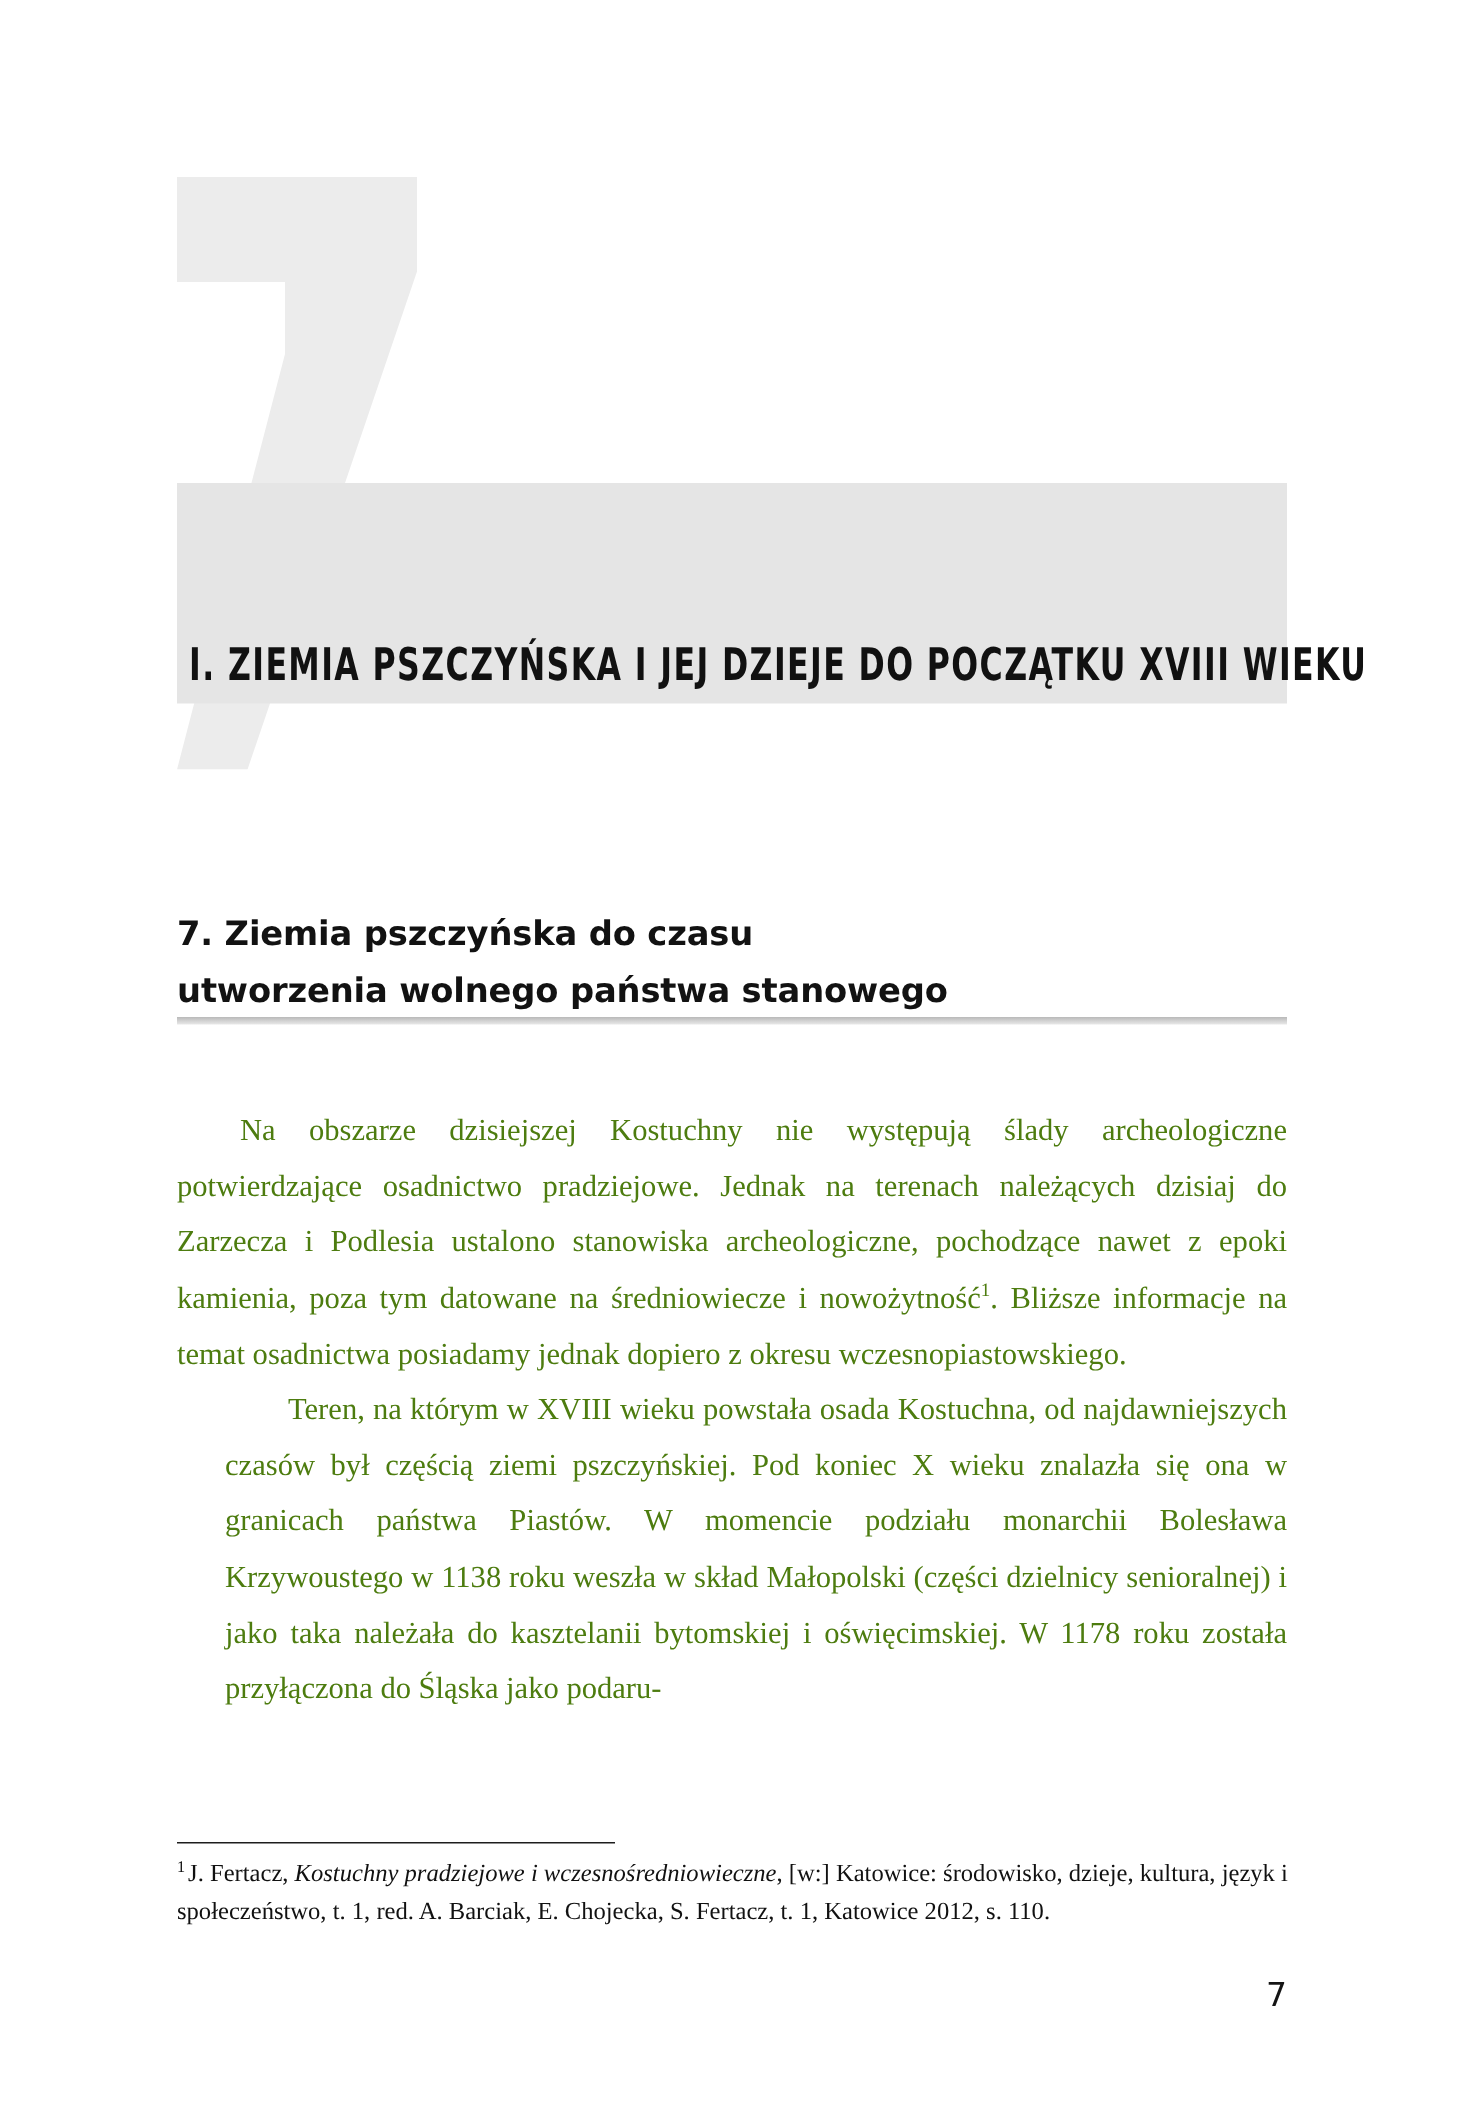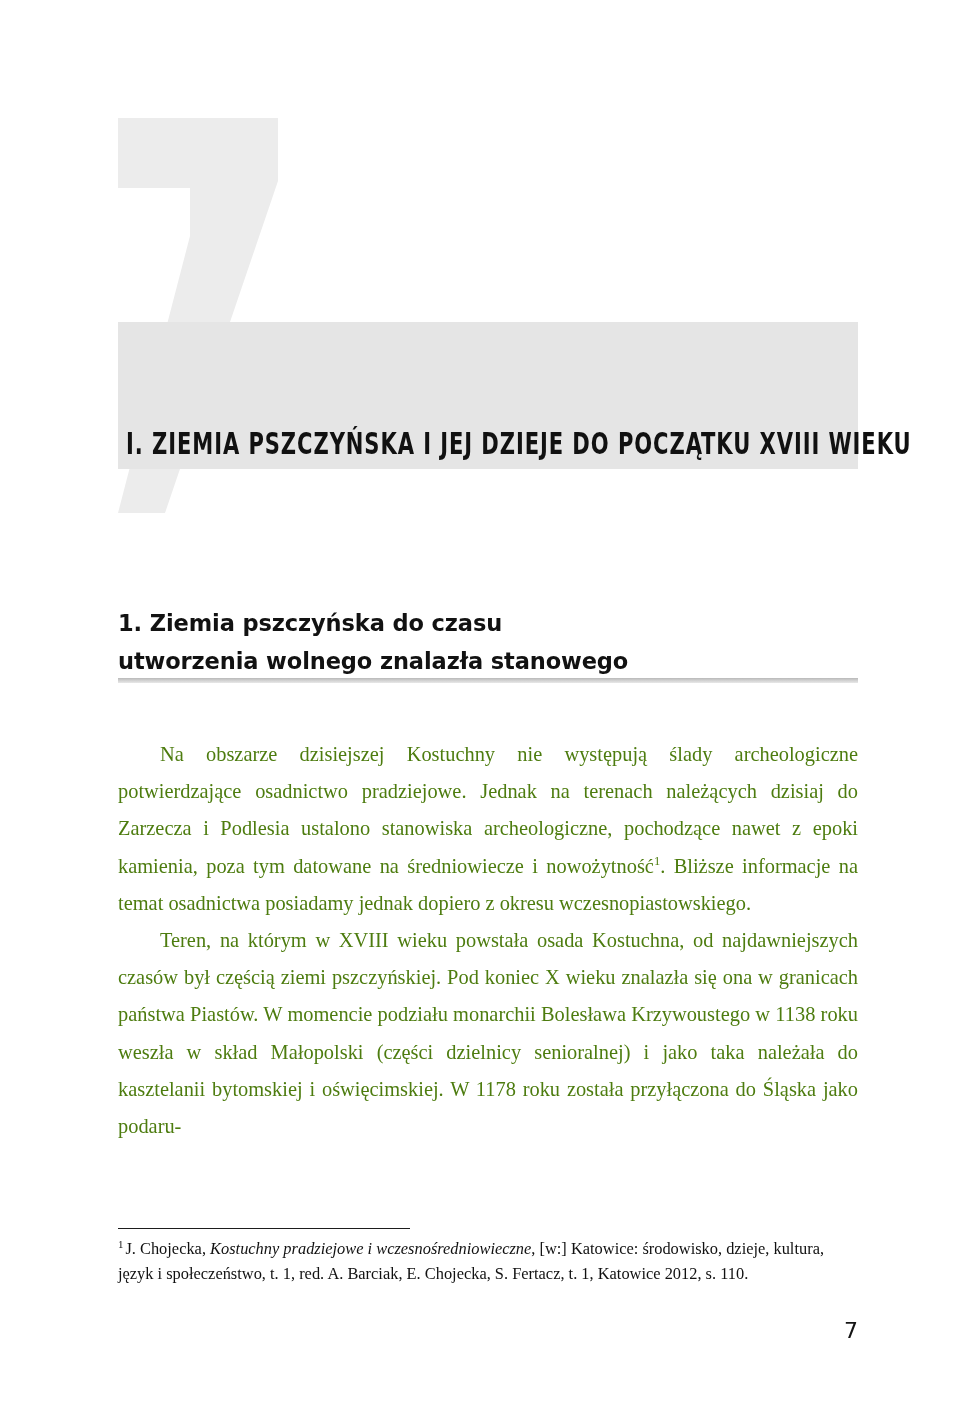--- a/index.html
+++ b/index.html
@@ -114,20 +114,21 @@
     color: #4d7c0f;
     text-align: justify;
     text-justify: inter-word;
   }
   .body-text p {
     margin: 0;
     text-indent: 42px;
   }
   .body-text p + p {
     margin-top: 0px;
+    margin-left: 32px;
   }
   sup.fn-ref {
     font-size: 0.62em;
     vertical-align: super;
     line-height: 0;
   }
 
   
   .footnote-rule {
     position: absolute;
@@ -185,30 +186,30 @@
         <path d="M0 0 H160 V63 L47 395 H0 L72 118 V70 H0 Z" fill="#ececec"></path>
       </svg>
     </div>
 
     <div class="title-band"></div>
 
     <div class="chapter-title">I.  ZIEMIA  PSZCZYŃSKA  I  JEJ  DZIEJE  DO  POCZĄTKU  XVIII  WIEKU</div>
   </div>
 
   <div class="section-heading">
-    <span class="hl">1. Ziemia pszczyńska do czasu</span>
-    <span class="hl">utworzenia wolnego znalazła stanowego</span>
+    <span class="hl">7. Ziemia pszczyńska do czasu</span>
+    <span class="hl">utworzenia wolnego państwa stanowego</span>
   </div>
   <div class="heading-rule"></div>
 
   <div class="body-text">
     <p><span>Na obszarze dzisiejszej Kostuchny nie występują ślady archeologiczne potwierdzające osadnictwo pradziejowe. Jednak na terenach należących dzisiaj do Zarzecza i Podlesia ustalono stanowiska archeologiczne, pochodzące nawet z epoki kamienia, poza tym datowane na średniowiecze i nowożytność</span><sup class="fn-ref">1</sup><span>. Bliższe informacje na temat osadnictwa posiadamy jednak dopiero z okresu wczesnopiastowskiego.</span></p>
     <p>Teren, na którym w XVIII wieku powstała osada Kostuchna, od najdawniejszych czasów był częścią ziemi pszczyńskiej. Pod koniec X wieku znalazła się ona w granicach państwa Piastów. W momencie podziału monarchii Bolesława Krzywoustego w 1138 roku weszła w skład Małopolski (części dzielnicy senioralnej) i jako taka należała do kasztelanii bytomskiej i oświęcimskiej. W 1178 roku została przyłączona do Śląska jako podaru-</p>
   </div>
 
   <div class="footnote-rule"></div>
   <div class="footnote">
-    <p><sup>1</sup><span>J. Chojecka, </span><span class="ital">Kostuchny pradziejowe i wczesnośredniowieczne</span><span>, [w:] Katowice: środowisko, dzieje, kultura, język i społeczeństwo, t. 1, red. A. Barciak, E. Chojecka, S. Fertacz, t. 1, Katowice 2012, s. 110.</span></p>
+    <p><sup>1</sup><span>J. Fertacz, </span><span class="ital">Kostuchny pradziejowe i wczesnośredniowieczne</span><span>, [w:] Katowice: środowisko, dzieje, kultura, język i społeczeństwo, t. 1, red. A. Barciak, E. Chojecka, S. Fertacz, t. 1, Katowice 2012, s. 110.</span></p>
   </div>
 
   <div class="folio">7</div>
 
 </div>
 
 </body></html>

